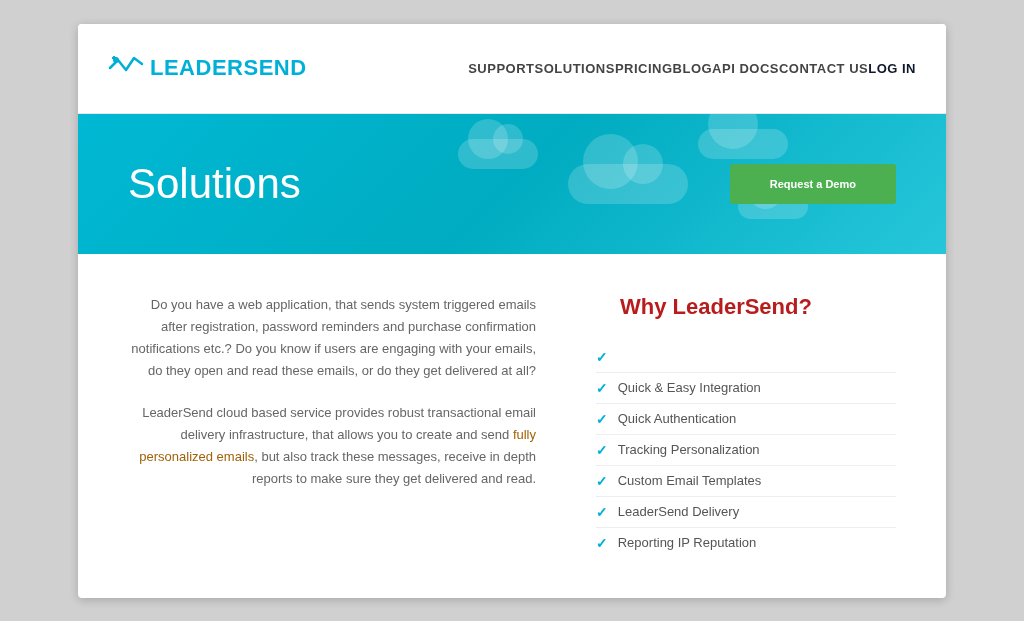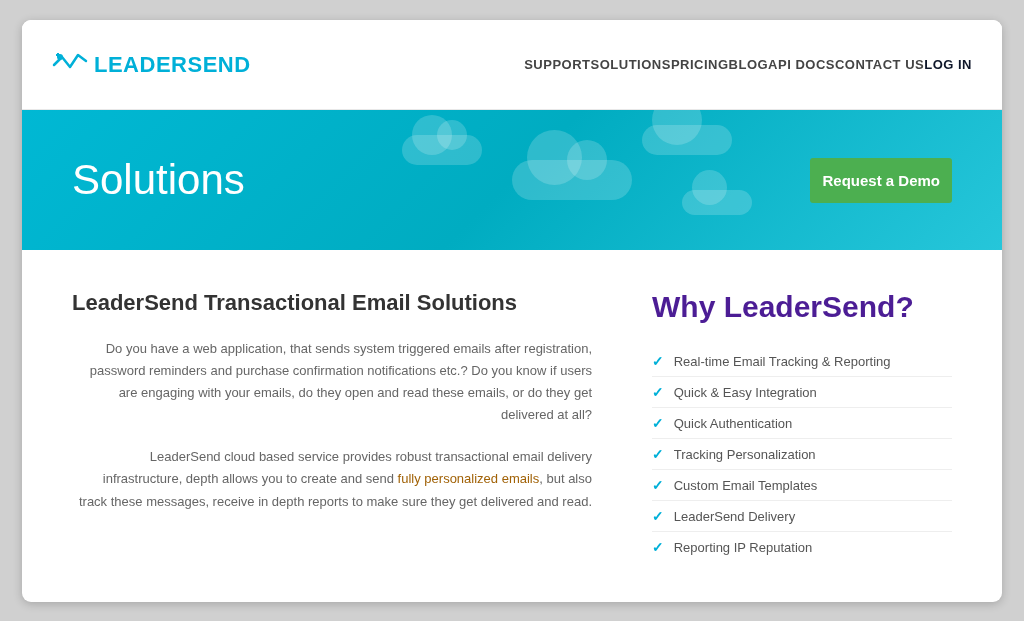--- a/index.html
+++ b/index.html
@@ -6,23 +6,23 @@
     body {
       background: #d0d0d0;
       font-family: 'Arial', sans-serif;
       display: flex;
       justify-content: center;
       align-items: center;
       min-height: 100vh;
       padding: 20px;
     }
     .page-wrapper {
-      width: 980px;
+      width: 868px;
       background: #fff;
-      border-radius: 9px;
+      border-radius: 4px;
       box-shadow: 0 2px 10px rgba(0,0,0,0.2);
       overflow: hidden;
     }
     
     .header {
       background: #fff;
       padding: 0 30px;
       display: flex;
       align-items: center;
       height: 90px;
@@ -134,22 +134,22 @@
       top: 80px; left: 660px;
     }
     .cloud4::before {
       width: 35px; height: 35px;
       top: -20px; left: 10px;
     }
     .request-demo-btn {
       background: #4caf50;
       color: #fff;
       border: none;
-      padding: 14px 12px;
-      font-size: 15px;
+      padding: 14px 40px;
+      font-size: 11px;
       font-weight: 600;
       cursor: pointer;
       border-radius: 3px;
       z-index: 2;
       position: relative;
       white-space: nowrap;
     }
     
     .main-content {
       padding: 40px 50px;
@@ -173,24 +173,25 @@
       color: #666;
       line-height: 1.7;
       margin-bottom: 20px;
       text-align: right;
     }
     .body-text a, .highlight {
       color: #a16207;
       text-decoration: none;
     }
     .why-title {
-      font-size: 30px;
-      font-weight: 700;
-      color: #4c1d95;
+      font-size: 22px;
+      font-weight: 700;
+      color: #b91c1c;
       margin-bottom: 22px;
+      margin-left: 24px;
     }
     .feature-list {
       list-style: none;
     }
     .feature-list li {
       display: flex;
       align-items: center;
       gap: 10px;
       padding: 7px 0;
       font-size: 13px;
@@ -238,32 +239,30 @@
       <div class="cloud cloud2"></div>
       <div class="cloud cloud3"></div>
       <div class="cloud cloud4"></div>
     </div>
     <h1 class="hero-title">Solutions</h1>
     <button class="request-demo-btn">Request a Demo</button>
   </section>
 
   <div class="main-content">
     <div class="left-col">
-      <h2 class="section-title">LeaderSend Transactional Email Solutions</h2>
       <p class="body-text">Do you have a web application, that sends system triggered emails after registration, password reminders and purchase confirmation notifications etc.? Do you know if users are engaging with your emails, do they open and read these emails, or do they get delivered at all?</p>
       <p class="body-text">
-        <span>LeaderSend cloud based service provides robust transactional email delivery infrastructure, depth allows you to create and send </span><a href="#" class="highlight">fully personalized emails</a><span>, but also track these messages, receive in depth reports to make sure they get delivered and read.</span>
+        <span>LeaderSend cloud based service provides robust transactional email delivery infrastructure, that allows you to create and send </span><a href="#" class="highlight">fully personalized emails</a><span>, but also track these messages, receive in depth reports to make sure they get delivered and read.</span>
       </p>
     </div>
     <div class="right-col">
       <h2 class="why-title">Why LeaderSend?</h2>
       <ul class="feature-list" id="feature-list">
           <li>
             <span class="check-icon">✓</span>
-            <span>Real-time Email Tracking &amp; Reporting</span>
           </li>
           <li>
             <span class="check-icon">✓</span>
             <span>Quick &amp; Easy Integration</span>
           </li>
           <li>
             <span class="check-icon">✓</span>
             <span>Quick Authentication</span>
           </li>
           <li>

